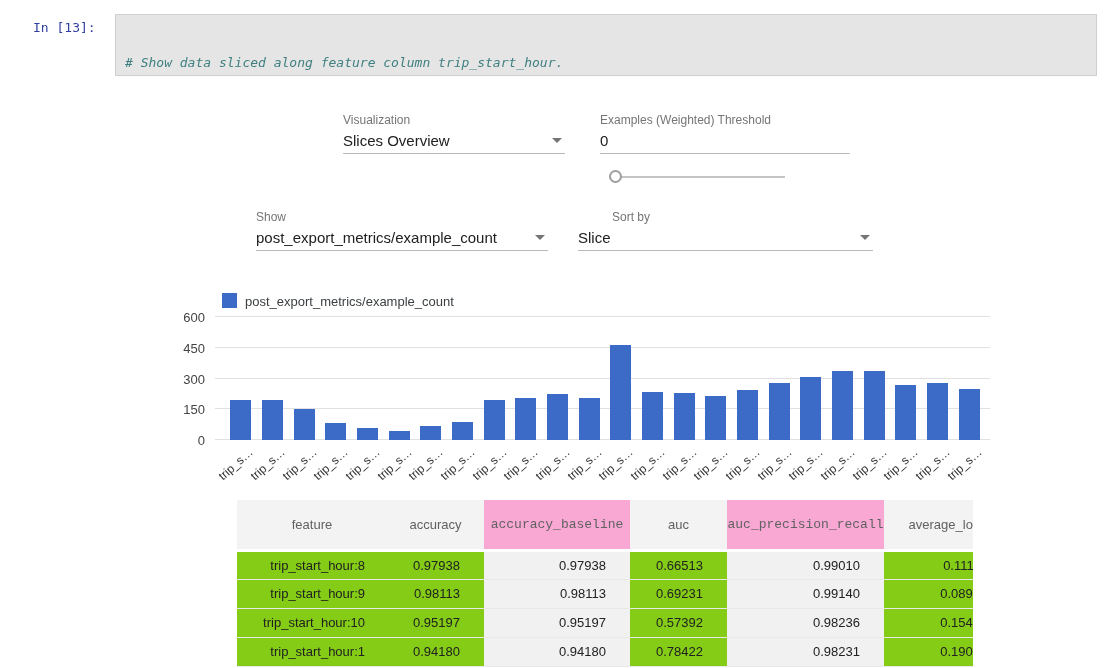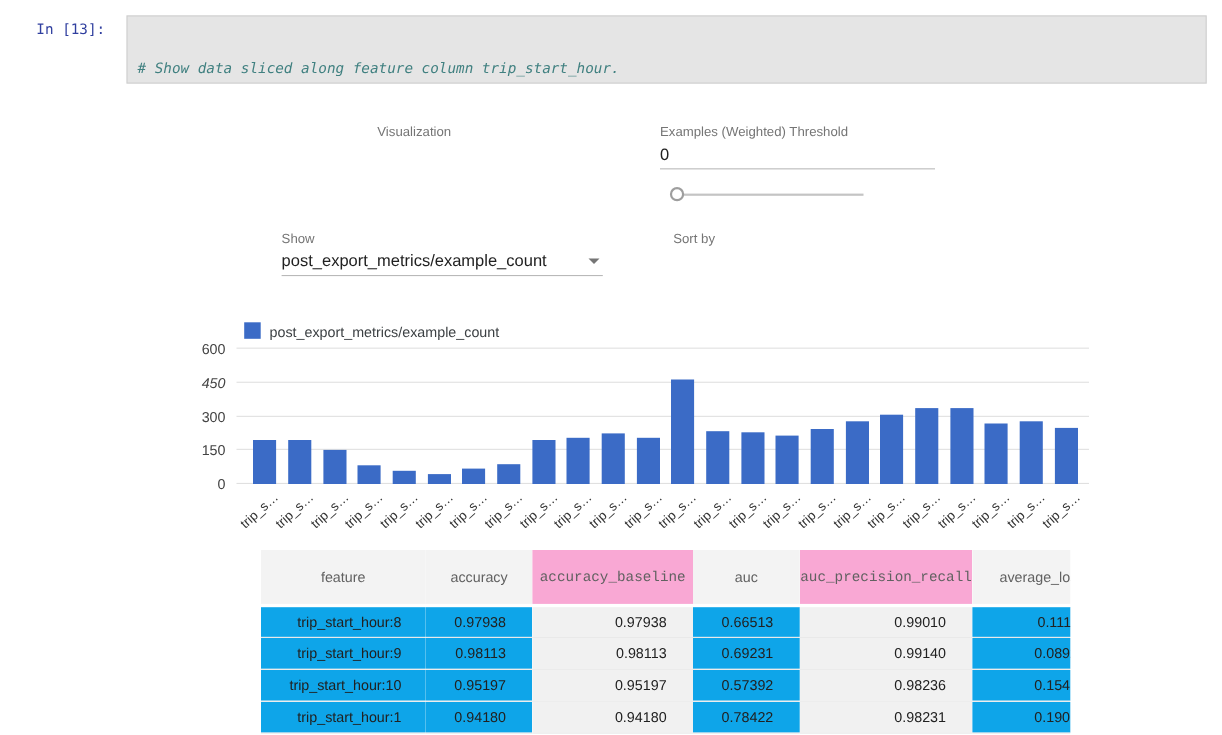--- a/index.html
+++ b/index.html
@@ -47,62 +47,70 @@
   .xslot { position:absolute; top:0; width:0; }
   .xlabel { position:absolute; top:2px; right:-6px; transform:rotate(-42deg);
     transform-origin:100% 0; white-space:nowrap; font-size:12px; color:#333; }
 
   
   .table-wrap { position:absolute; left:237px; top:500px; width:736px; height:168px;
     overflow:hidden; }
   table { border-collapse:collapse; table-layout:fixed; width:767px; font-size:13px; }
   th { height:50px; background:#f3f3f3; color:#616161; font-weight:400;
     text-align:center; border-bottom:3px solid #fff; overflow:hidden; }
-  td { height:29px; background:#0ea5e9; color:#212121; text-align:right;
+  td { height:29px; background:#84cc16; color:#212121; text-align:right;
     padding-right:24px; border-bottom:1px solid #e9e9e9; overflow:hidden; }
   th.col0{width:150px} th.col1{width:97px} th.col2{width:146px}
   th.col3{width:97px}  th.col4{width:157px} th.col5{width:120px}
   td.col0{padding-right:22px}
   th.col2, th.col4 { background:#f9a8d4;font-family:Liberation Mono, monospace; }
   td.col2, td.col4 { background:#f1f1f1; }
 </style>
 </head>
 <body>
 
 <div class="page">
 
   <div class="prompt">In [13]:</div>
   <div class="code-box">
     <div class="code-line"><span class="tok-comment"># Show data sliced along feature column trip_start_hour.</span></div>
   </div>
 
   <div class="ctl-label" style="left:343px;top:113px">Visualization</div>
+  <div class="ctl-field" style="left:343px;top:127px;width:222px">
+    <span>Slices Overview</span>
+    <span class="ctl-arrow"></span>
+  </div>
 
   <div class="ctl-label" style="left:600px;top:113px">Examples (Weighted) Threshold</div>
   <div class="ctl-field" style="left:600px;top:127px;width:250px">
     <span>0</span>
   </div>
   <div class="slider-track"></div>
   <div class="slider-thumb"></div>
 
   <div class="ctl-label" style="left:256px;top:210px">Show</div>
   <div class="ctl-field" style="left:256px;top:224px;width:292px">
     <span>post_export_metrics/example_count</span>
     <span class="ctl-arrow"></span>
   </div>
 
   <div class="ctl-label" style="left:612px;top:210px">Sort by</div>
+  <div class="ctl-field" style="left:578px;top:224px;width:295px">
+    <span>Slice</span>
+    <span class="ctl-arrow"></span>
+  </div>
 
   <div class="legend-swatch"></div>
   <div class="legend-label">post_export_metrics/example_count</div>
   <div class="y-axis">
       <div class="ytick" style="bottom: 0%;">0</div>
       <div class="ytick" style="bottom: 25%;">150</div>
       <div class="ytick" style="bottom: 50%;">300</div>
-      <div class="ytick" style="bottom: 75%; font-style: italic;">450</div>
+      <div class="ytick" style="bottom: 75%;">450</div>
       <div class="ytick" style="bottom: 100%;">600</div>
     </div>
   <div class="plot">
       <div class="gridline" style="bottom: 0%;"></div>
       <div class="gridline" style="bottom: 25%;"></div>
       <div class="gridline" style="bottom: 50%;"></div>
       <div class="gridline" style="bottom: 75%;"></div>
       <div class="gridline" style="bottom: 100%;"></div>
     </div>
   <div class="bars">

